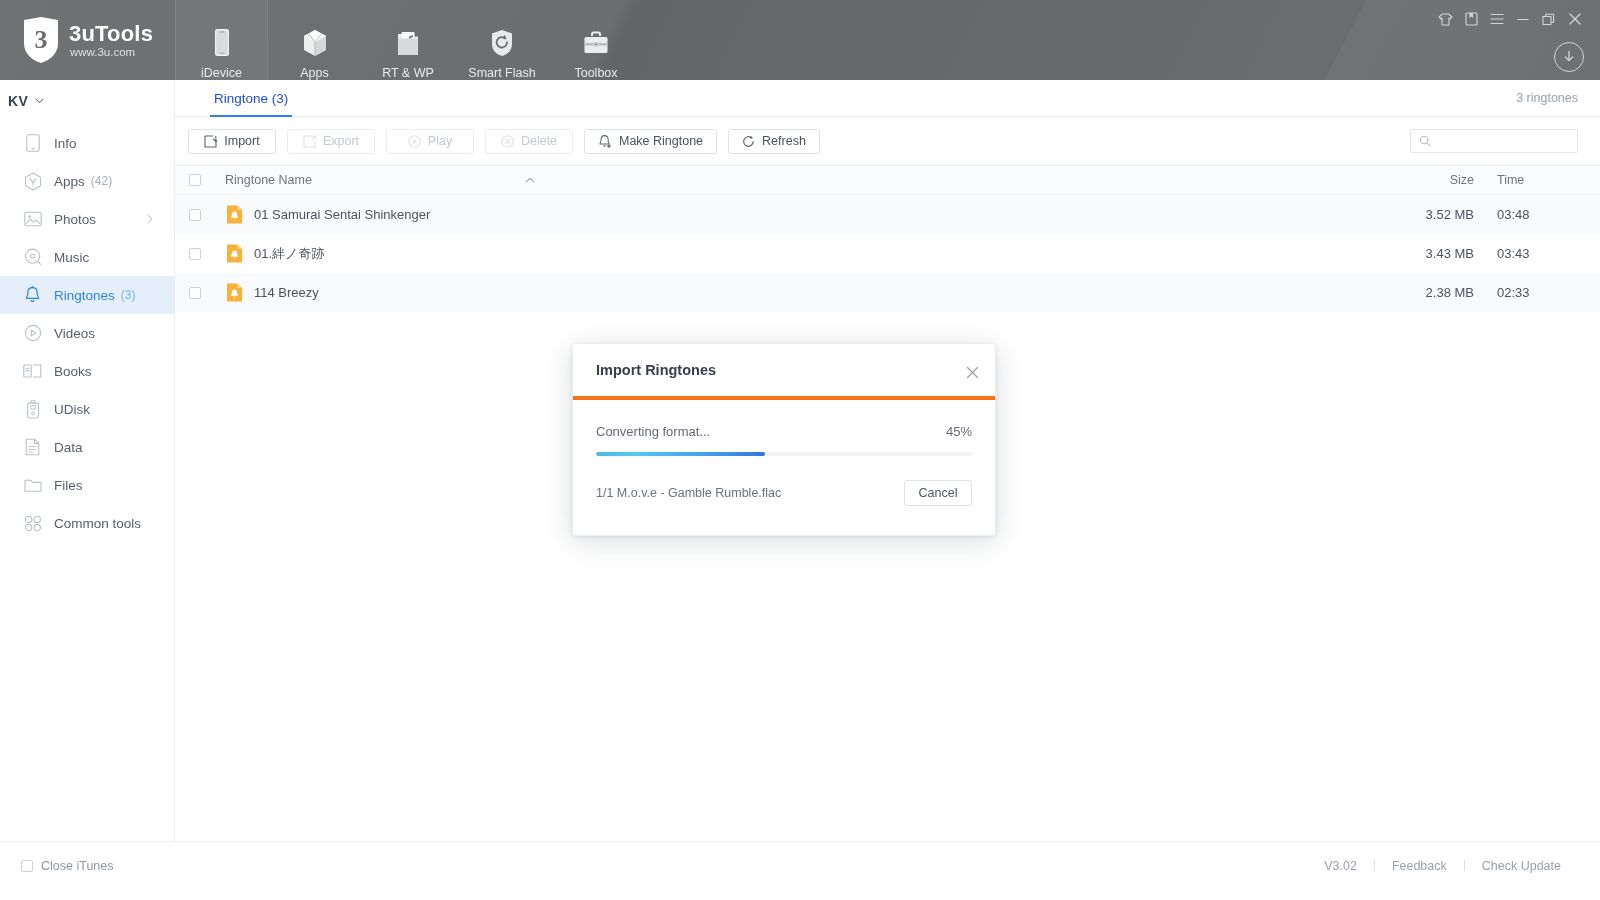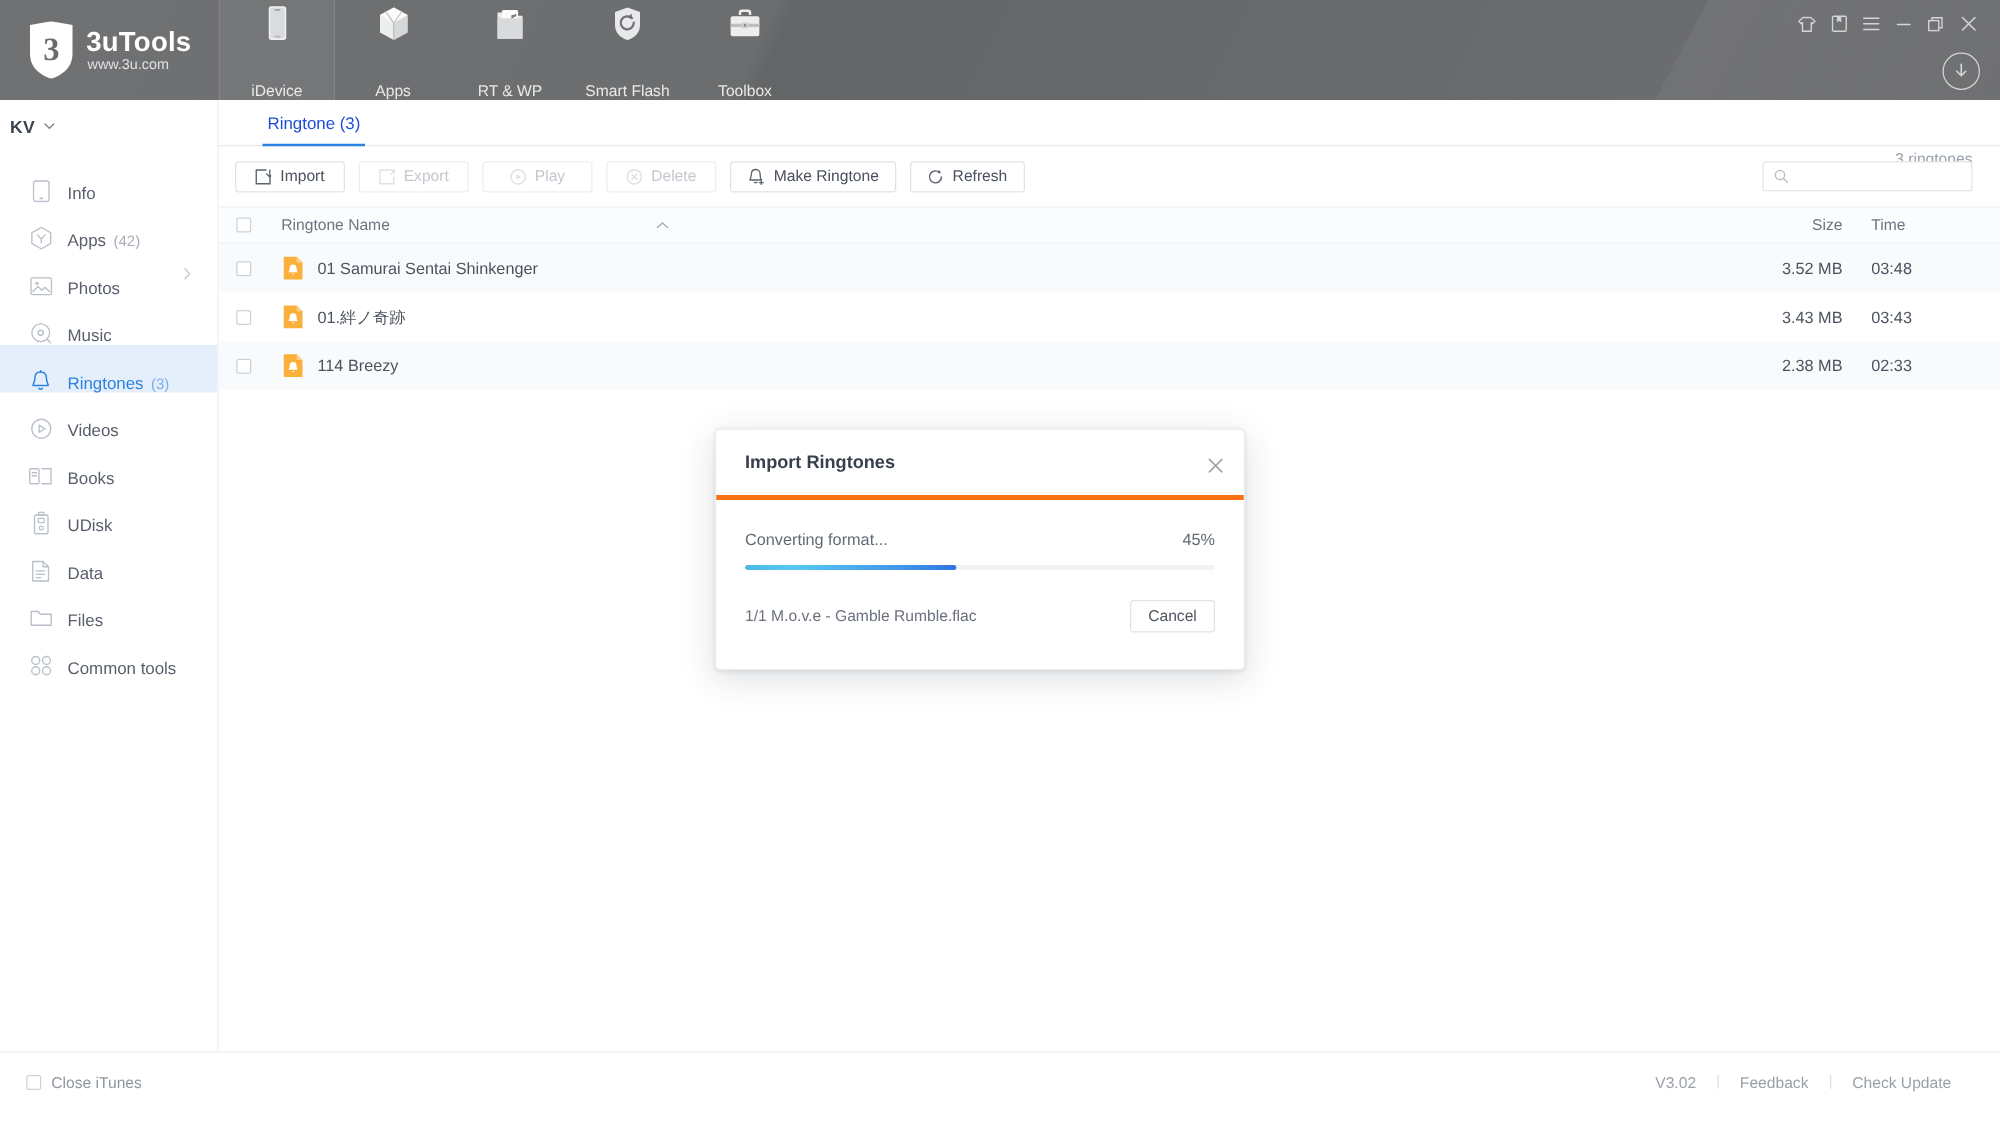--- a/index.html
+++ b/index.html
@@ -29,21 +29,21 @@
     display: flex; align-items: center; padding-left: 22px;
   }
   .logo-shield { width: 38px; height: 46px; flex: 0 0 38px; margin-right: 9px; }
   .logo-text { display: flex; flex-direction: column; justify-content: center; padding-top: 2px; }
   .logo-title { color: #ffffff; font-size: 22px; font-weight: bold; line-height: 23px; letter-spacing: .2px; }
   .logo-sub { color: #dfe0e1; font-size: 11.5px; line-height: 15px; padding-left: 1px; }
 
   .navtabs { position: absolute; left: 175px; top: 0; height: 80px; display: flex; }
   .navtab {
     width: 93px; height: 80px; display: flex; flex-direction: column;
-    align-items: center; justify-content: space-between; cursor: default;
+    align-items: center; justify-content: flex-end; cursor: default;
     position: relative; padding-top: 3px;
   }
   .navtab .ico { height: 30px; display: flex; align-items: flex-end; justify-content: center; margin-bottom: 9px; }
   .navtab .lbl { color: #e9eaea; font-size: 12.5px; line-height: 14px; white-space: nowrap; }
   .navtab.wide { width: 94px; }
   .navtab.active {
     background: rgba(255,255,255,0.055);
     border-left: 1px solid rgba(255,255,255,0.10);
     border-right: 1px solid rgba(255,255,255,0.10);
   }
@@ -67,21 +67,21 @@
   }
   .acct {
     height: 34px; display: flex; align-items: center; padding-left: 8px; margin-top: 4px;
     cursor: default;
   }
   .acct-name { font-size: 14px; font-weight: bold; color: #3b4350; letter-spacing: .3px; }
   .acct-caret { margin-left: 7px; display: flex; align-items: center; }
 
   .navlist { margin-top: 6px; }
   .navitem {
-    height: 38px; display: flex; align-items: flex-end; padding-left: 23px;
+    height: 38px; display: flex; align-items: center; padding-left: 23px;
     cursor: default; position: relative;
   }
   .navitem .nico { width: 19px; height: 19px; flex: 0 0 19px; display: flex; align-items: center; justify-content: center; margin-right: 12px; }
   .navitem .nlbl { font-size: 13.5px; color: #585f6b; white-space: nowrap; }
   .navitem .ncount { font-size: 12px; color: #a7adb6; margin-left: 6px; }
   .navitem .nchev { position: absolute; right: 21px; top: 50%; transform: translateY(-50%); }
   .navitem.selected { background: #e5effc; }
   .navitem.selected .nlbl { color: #2d82e0; }
   .navitem.selected .ncount { color: #7ab0e8; }
 
@@ -93,21 +93,21 @@
   }
   .ptab {
     height: 36px; display: flex; align-items: center; padding: 0 4px 0 4px;
     font-size: 13.5px; color: #1d4ed8; position: relative; cursor: default;
   }
   .ptab::after {
     content: ""; position: absolute; left: 0; right: 0; bottom: -1px; height: 2px; background: #2d82e0;
   }
   .count-right {
     position: absolute; right: 22px; top: 50%; transform: translateY(-50%);
-    font-size: 12.5px; color: #9aa1aa; margin-top: 29px;
+    font-size: 12.5px; color: #9aa1aa;
   }
 
   .toolbar { height: 48px; display: flex; align-items: center; padding-left: 13px; gap: 11px; position: relative; }
   .tbtn {
     height: 25px; min-width: 88px; padding: 0 13px; border: 1px solid #dfe3e8; border-radius: 3px;
     background: #fff; display: inline-flex; align-items: center; justify-content: center; gap: 7px;
     font-size: 12.5px; color: #4a515c; cursor: default; white-space: nowrap;
   }
   .tbtn.disabled { color: #c3c8cf; border-color: #ebeef1; }
   .tbtn.disabled svg { opacity: .55; }

